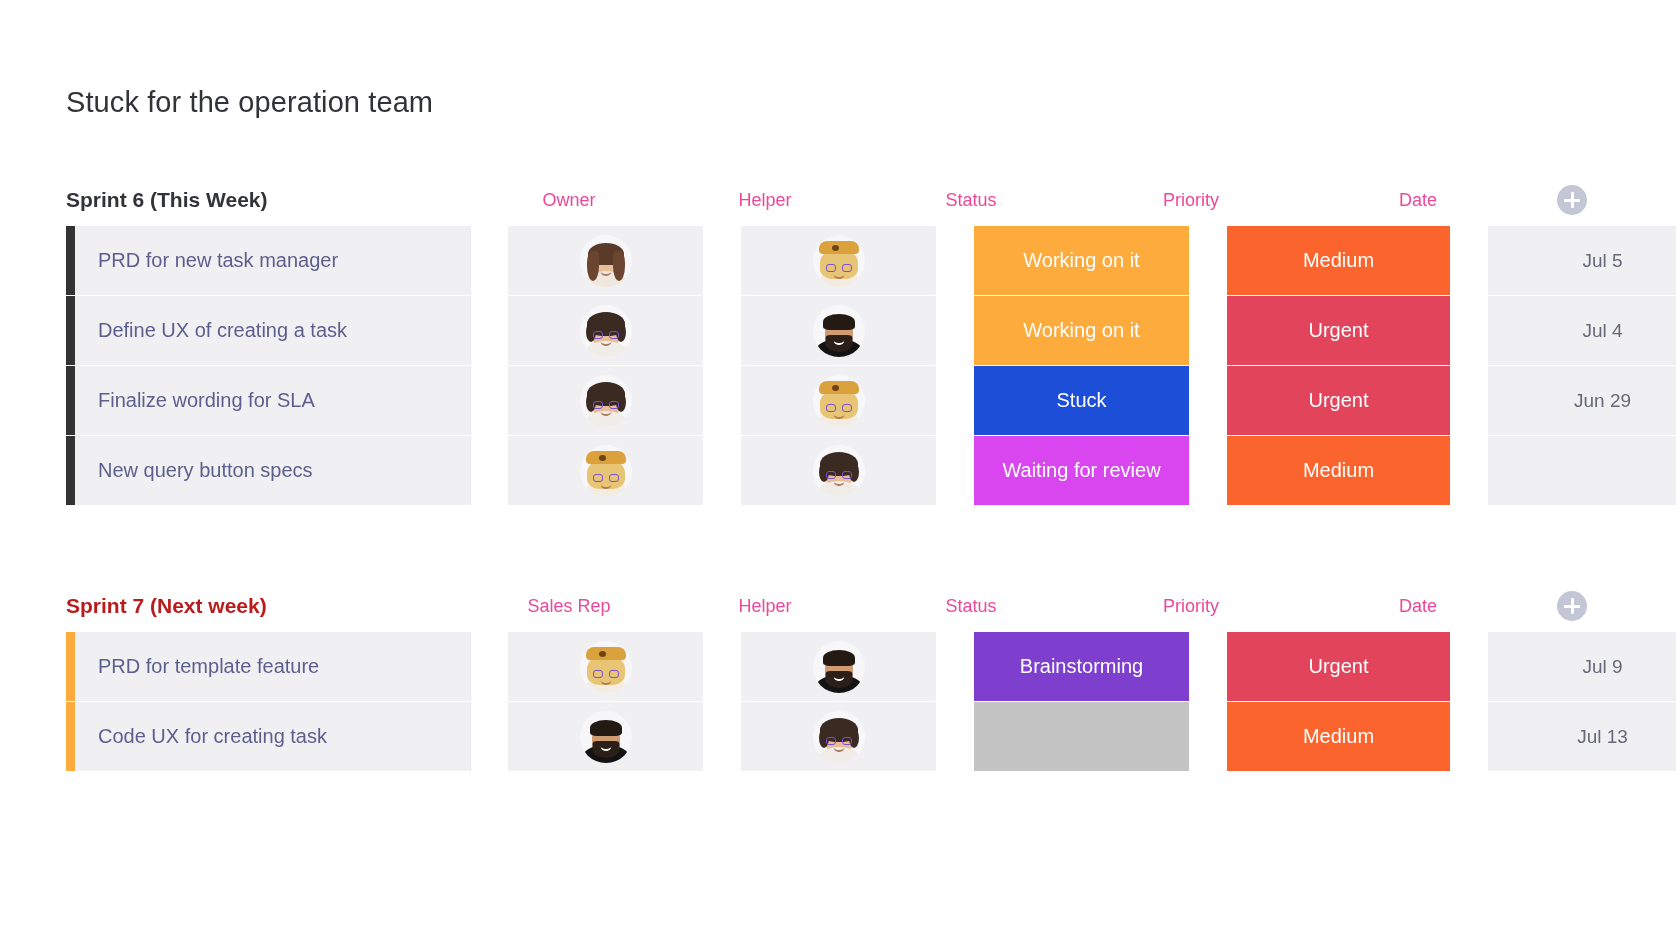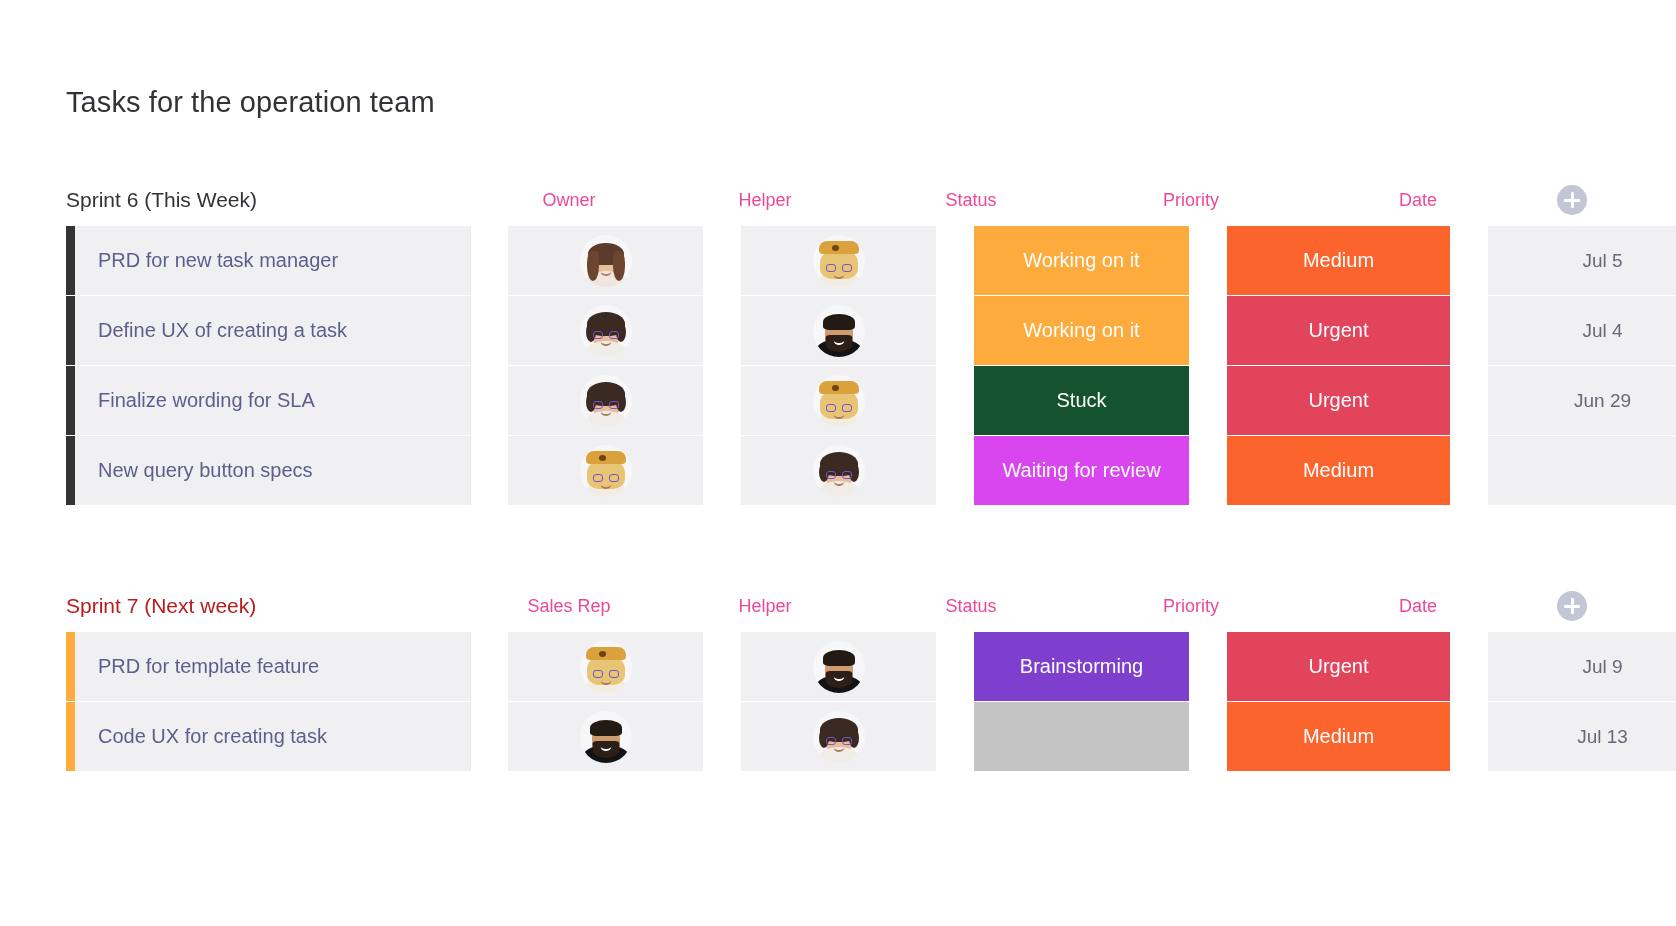--- a/index.html
+++ b/index.html
@@ -31,21 +31,21 @@
 
   
   .group-header {
     position: relative;
     height: 44px;
     display: flex;
     align-items: center;
   }
   .group-title {
     font-size: 21px;
-    font-weight: 400;
+    font-weight: 700;
     color: #323338;
     white-space: nowrap;
     padding-left: 0px;
     width: 405px;
     flex: 0 0 405px;
   }
   .group-title.accent-orange { color: #b91c1c; }
 
   .col-head {
     font-size: 18px;
@@ -231,21 +231,21 @@
   }
   .av-man .mouth { top: 35px; border-bottom-color: #ffffff; z-index: 7; }
   .av-man .head { background: #cf9c71; }
   .av-man .body { background: #131313; width: 48px; height: 26px; }
 </style>
 </head>
 <body>
 
 <div class="board">
 
-  <div class="page-title">Tasks for the operation team</div>
+  <div class="page-title">Stuck for the operation team</div>
 
   <div class="group group-sprint6">
     <div class="group-header">
       <div class="group-title c-title">Sprint 6 (This Week)</div>
       <div class="col-head c-owner">Owner</div>
       <div class="col-head c-helper">Helper</div>
       <div class="col-head c-status">Status</div>
       <div class="col-head c-prio">Priority</div>
       <div class="col-head c-date">Date</div>
       <div class="addbtn-wrap">
@@ -338,21 +338,21 @@
               <span class="head"></span>
               <span class="hair top"></span>
               <span class="hair band"></span>
               <span class="glasses">
                 <i class="l"></i>
                 <i class="r"></i>
               </span>
               <span class="mouth"></span>
             </span>
           </div>
-          <div class="cell colored c-status" style="background:#14532d">Stuck</div>
+          <div class="cell colored c-status" style="background:#1d4ed8">Stuck</div>
           <div class="cell colored c-prio" style="background:#e2445c">Urgent</div>
           <div class="cell c-date">Jun 29</div>
           <div class="cell blankcell c-blank"></div>
         </div>
         <div class="row">
           <span class="accent" style="background:#333333"></span>
           <div class="cell task c-title">New query button specs</div>
           <div class="cell c-owner">
             <span class="avatar av-blonde">
               <span class="body"></span>

